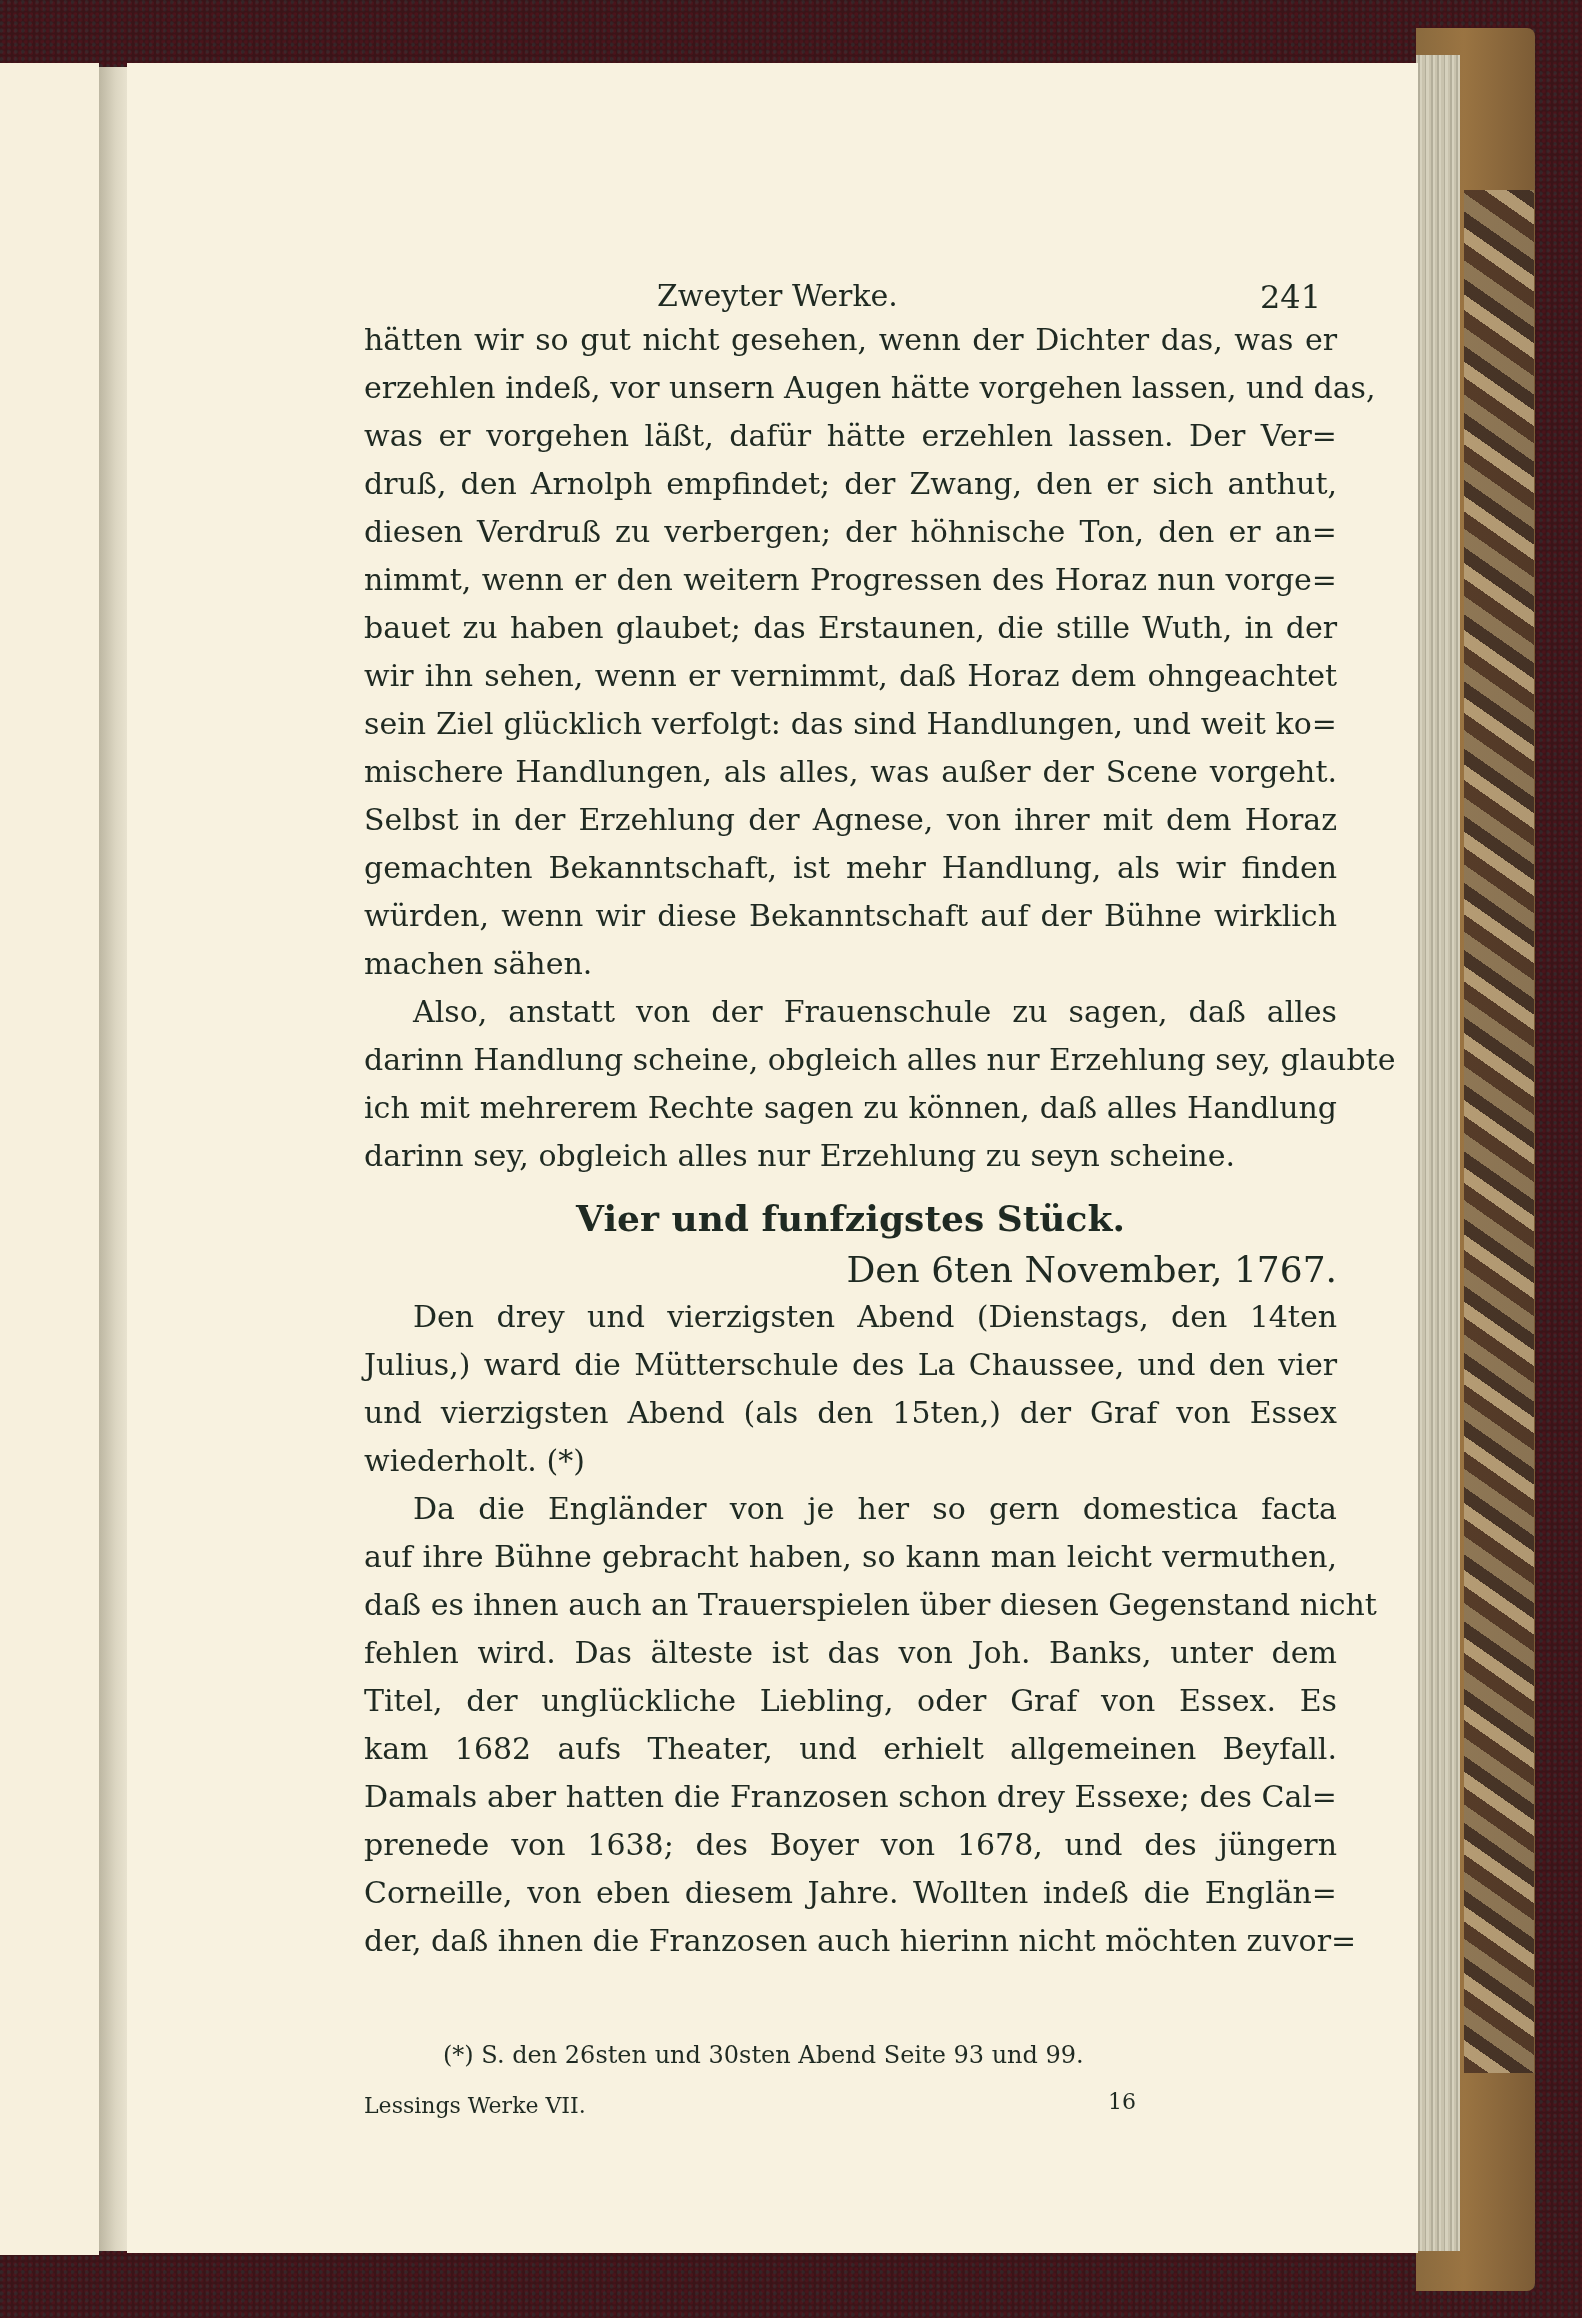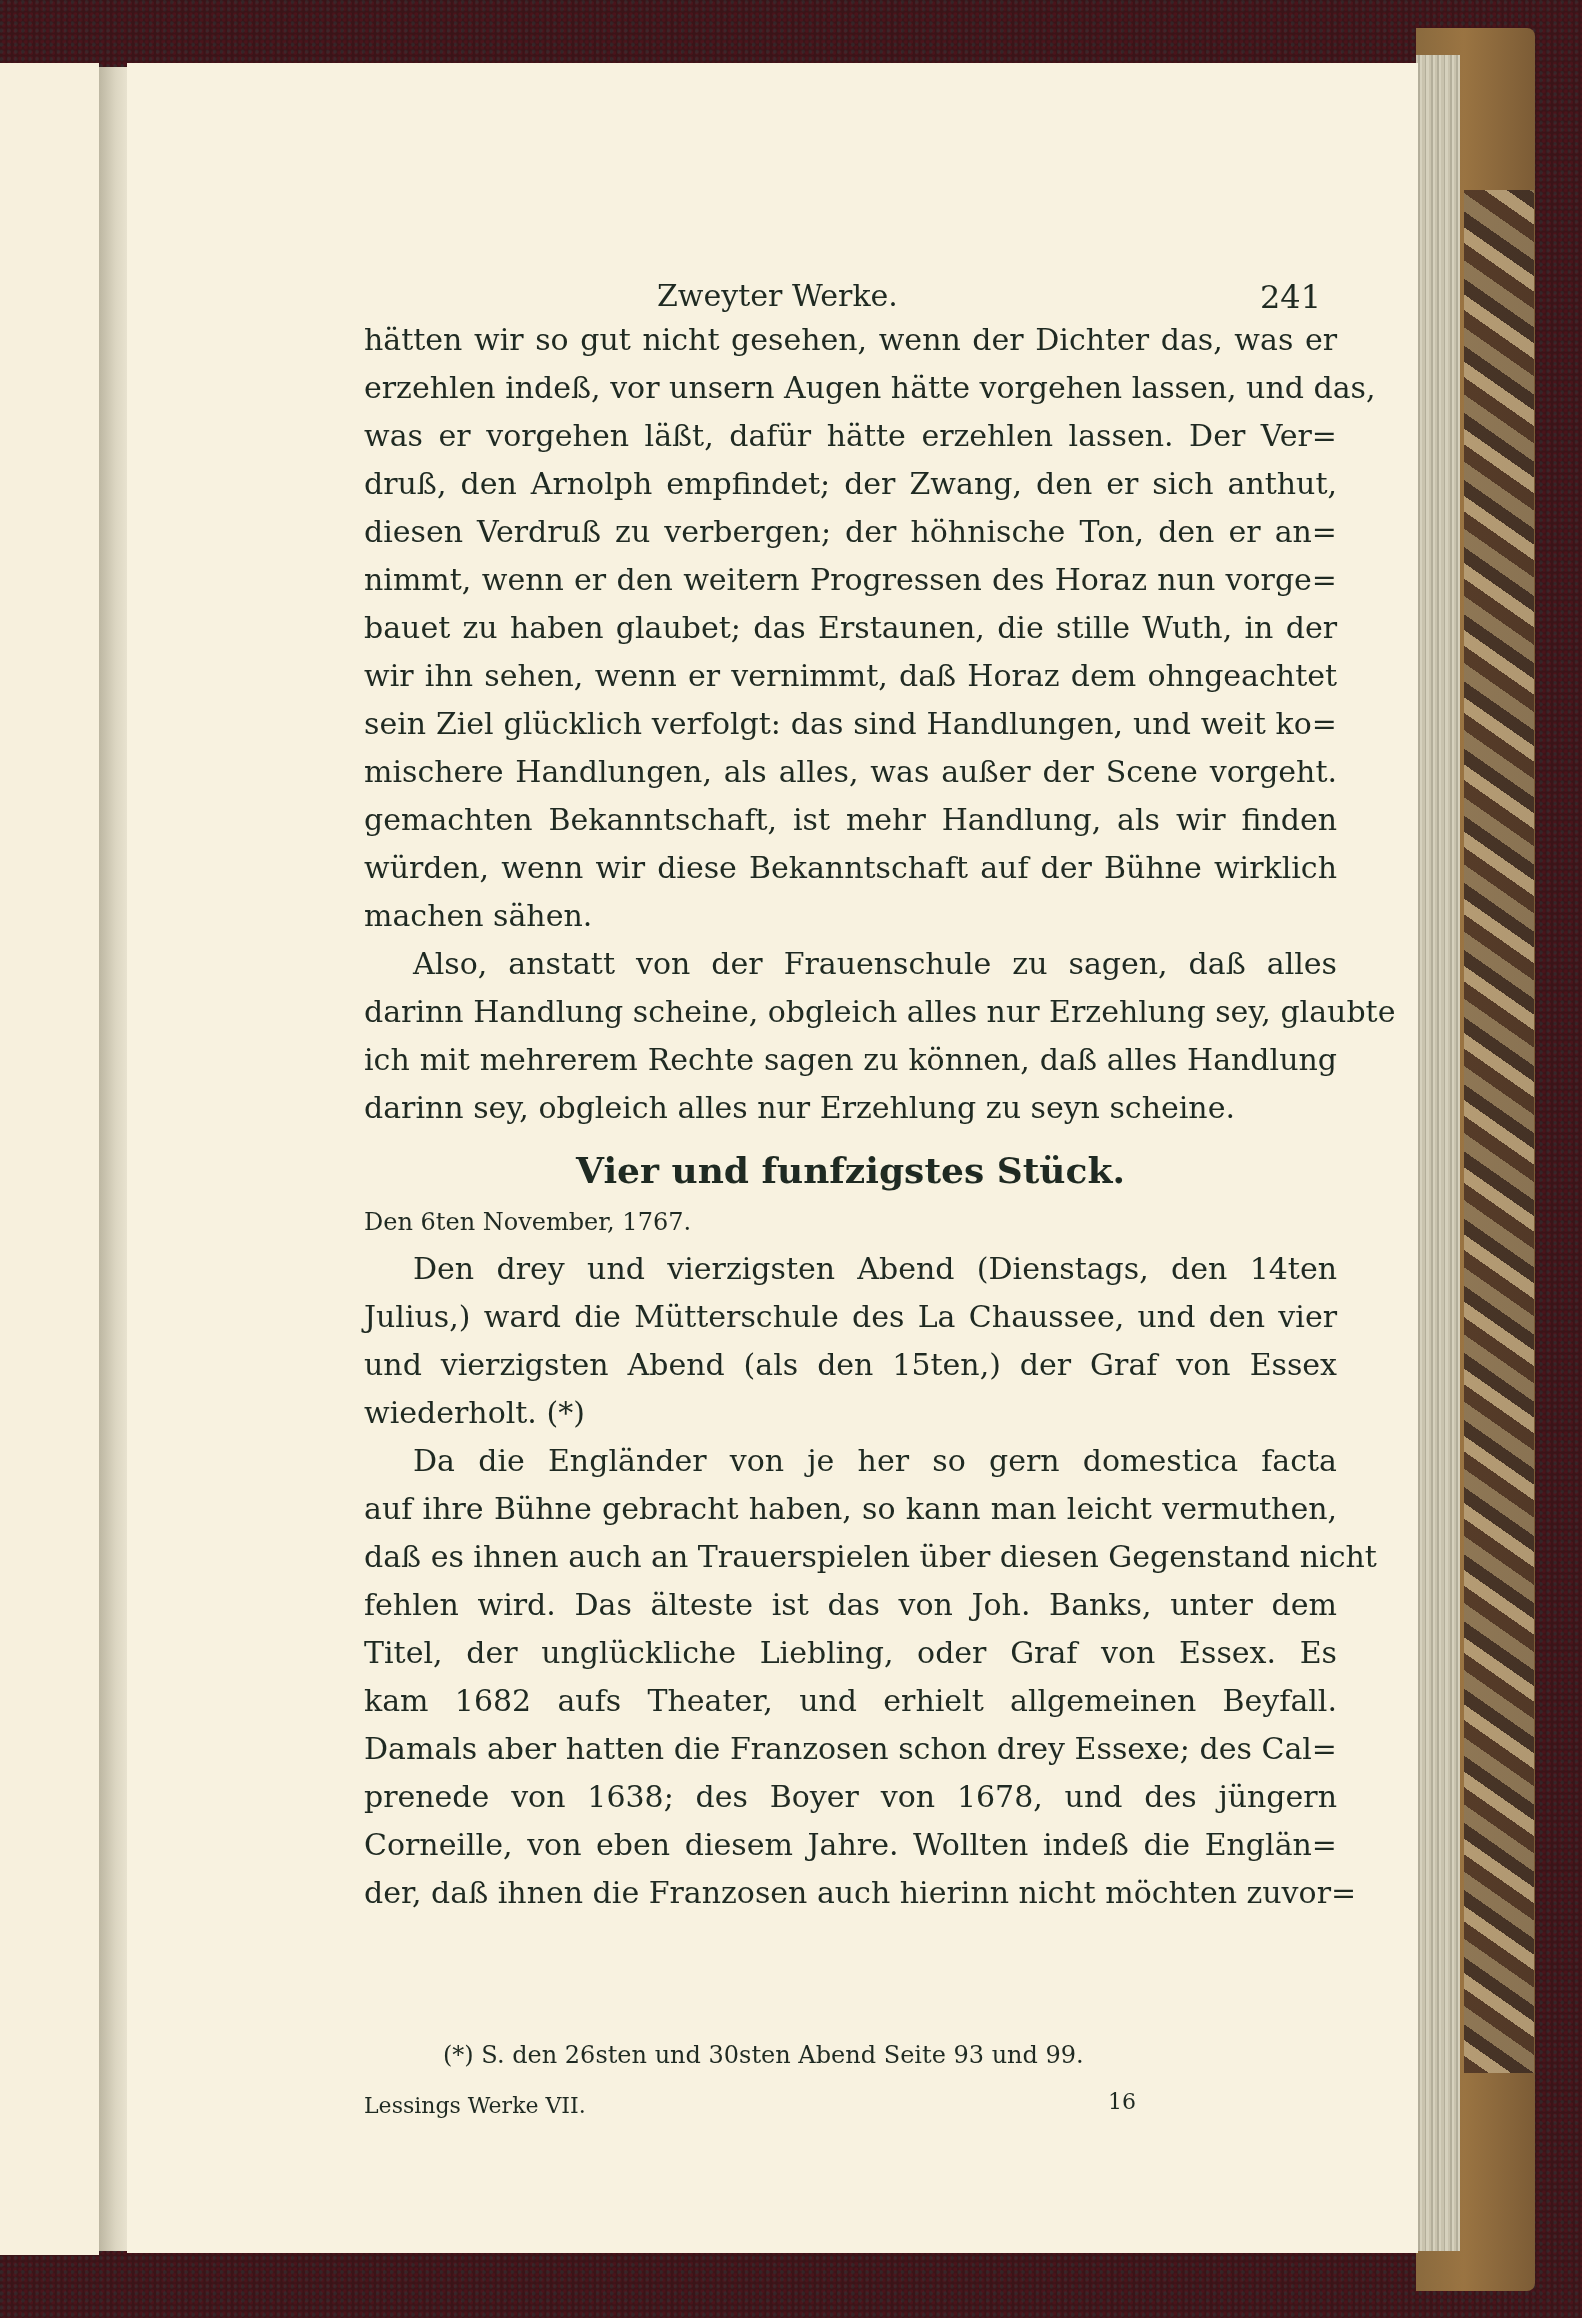--- a/index.html
+++ b/index.html
@@ -55,21 +55,21 @@
       font-size: 30px; line-height: 48px;
     }
     .line { display: block; text-align: justify; text-align-last: justify; white-space: nowrap; height: 48px; }
     .line.last { text-align-last: left; }
     .line.indent { padding-left: 49px; }
     .heading {
       display: block; text-align: center; font-size: 36px; font-weight: bold;
       height: 57px; line-height: 57px; margin-top: 10px;
     }
     .dateline {
-      display: block; text-align: left; font-size: 24px; height: 46px; line-height: 46px;
+      display: block; text-align: right; font-size: 36px; height: 46px; line-height: 46px;
     }
     .footnote {
       position: absolute; top: 1978px; left: 79px; font-size: 24px;
     }
     .signature {
       position: absolute; top: 2030px; left: 0; font-size: 22px;
     }
     .sheet-number {
       position: absolute; top: 2026px; left: 744px; font-size: 22px;
     }
@@ -94,20 +94,21 @@
       <span class="line">hätten wir so gut nicht gesehen, wenn der Dichter das, was er</span>
       <span class="line">erzehlen indeß, vor unsern Augen hätte vorgehen lassen, und das,</span>
       <span class="line">was er vorgehen läßt, dafür hätte erzehlen lassen. Der Ver=</span>
       <span class="line">druß, den Arnolph empfindet; der Zwang, den er sich anthut,</span>
       <span class="line">diesen Verdruß zu verbergen; der höhnische Ton, den er an=</span>
       <span class="line">nimmt, wenn er den weitern Progressen des Horaz nun vorge=</span>
       <span class="line">bauet zu haben glaubet; das Erstaunen, die stille Wuth, in der</span>
       <span class="line">wir ihn sehen, wenn er vernimmt, daß Horaz dem ohngeachtet</span>
       <span class="line">sein Ziel glücklich verfolgt: das sind Handlungen, und weit ko=</span>
       <span class="line">mischere Handlungen, als alles, was außer der Scene vorgeht.</span>
+      <span class="line">Selbst in der Erzehlung der Agnese, von ihrer mit dem Horaz</span>
       <span class="line">gemachten Bekanntschaft, ist mehr Handlung, als wir finden</span>
       <span class="line">würden, wenn wir diese Bekanntschaft auf der Bühne wirklich</span>
       <span class="line last">machen sähen.</span>
       <span class="line indent">Also, anstatt von der Frauenschule zu sagen, daß alles</span>
       <span class="line">darinn Handlung scheine, obgleich alles nur Erzehlung sey, glaubte</span>
       <span class="line">ich mit mehrerem Rechte sagen zu können, daß alles Handlung</span>
       <span class="line last">darinn sey, obgleich alles nur Erzehlung zu seyn scheine.</span>
 
       <span class="heading">Vier und funfzigstes Stück.</span>
       <span class="dateline">Den 6ten November, 1767.</span>

